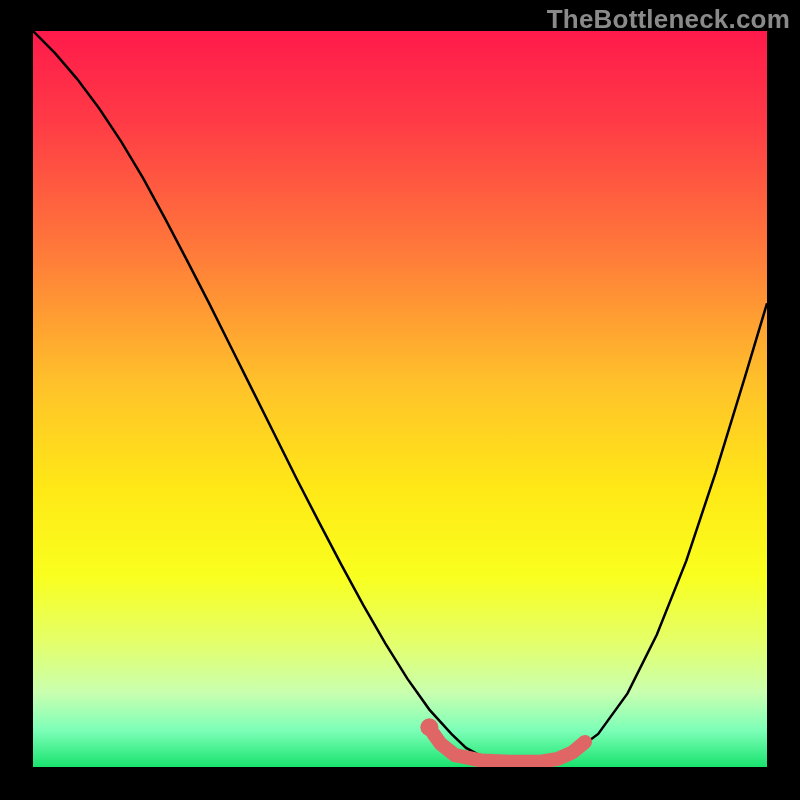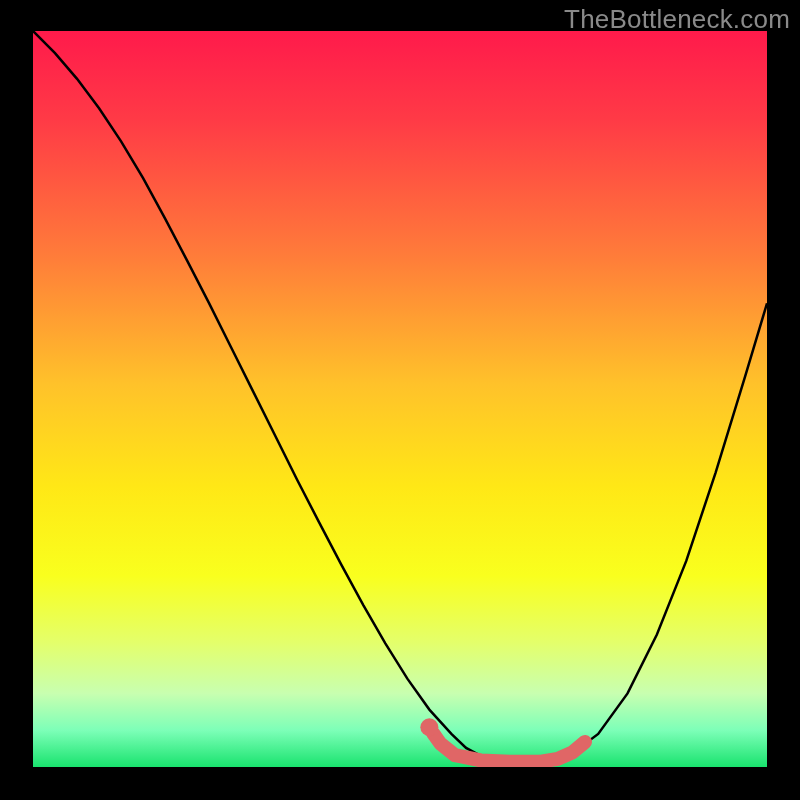--- a/index.html
+++ b/index.html
@@ -10,20 +10,21 @@
     background: #000;
     overflow: hidden;
   }
   .frame {
     position: absolute;
     left: 0;
     top: 0;
     width: 800px;
     height: 691px;
     background: #000;
+    font-weight: bold;
   }
   .watermark {
     position: absolute;
     top: 4px;
     right: 10px;
     font-family: Arial, Helvetica, sans-serif;
     font-size: 26px;
     color: #8a8a8a;
     letter-spacing: 0.2px;
   }

